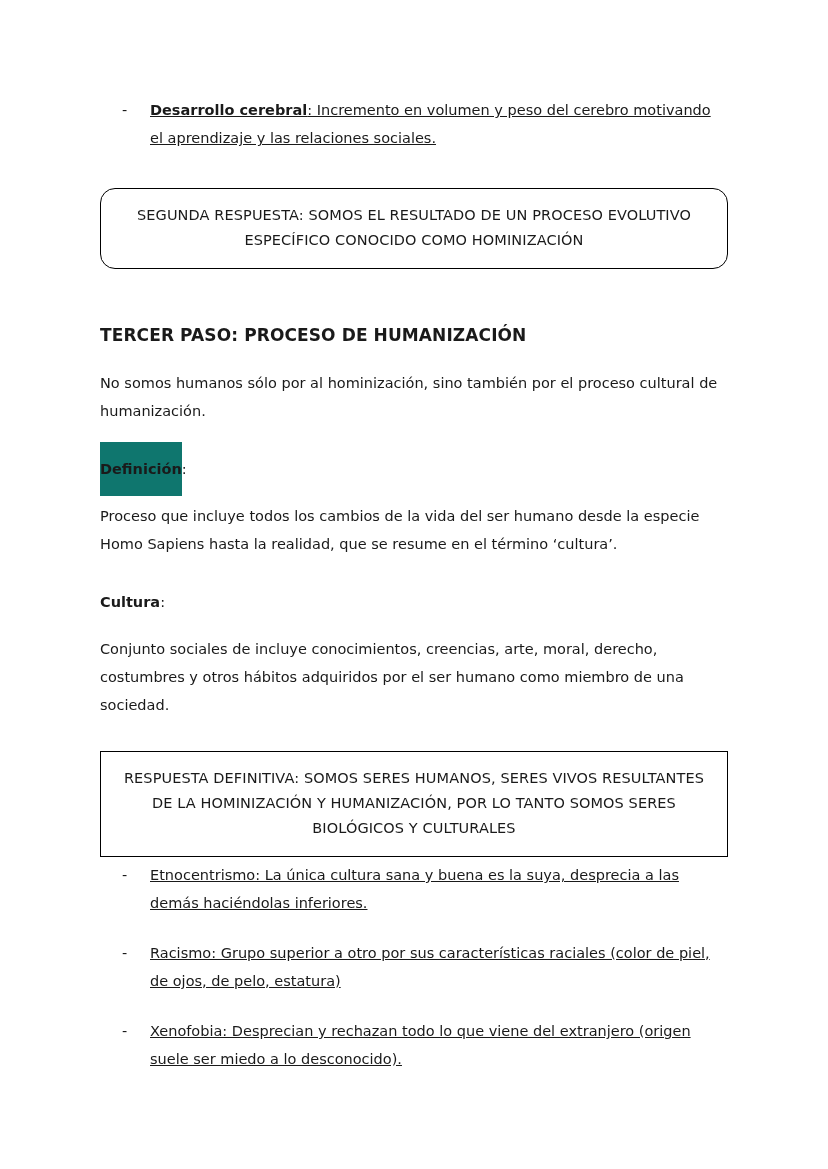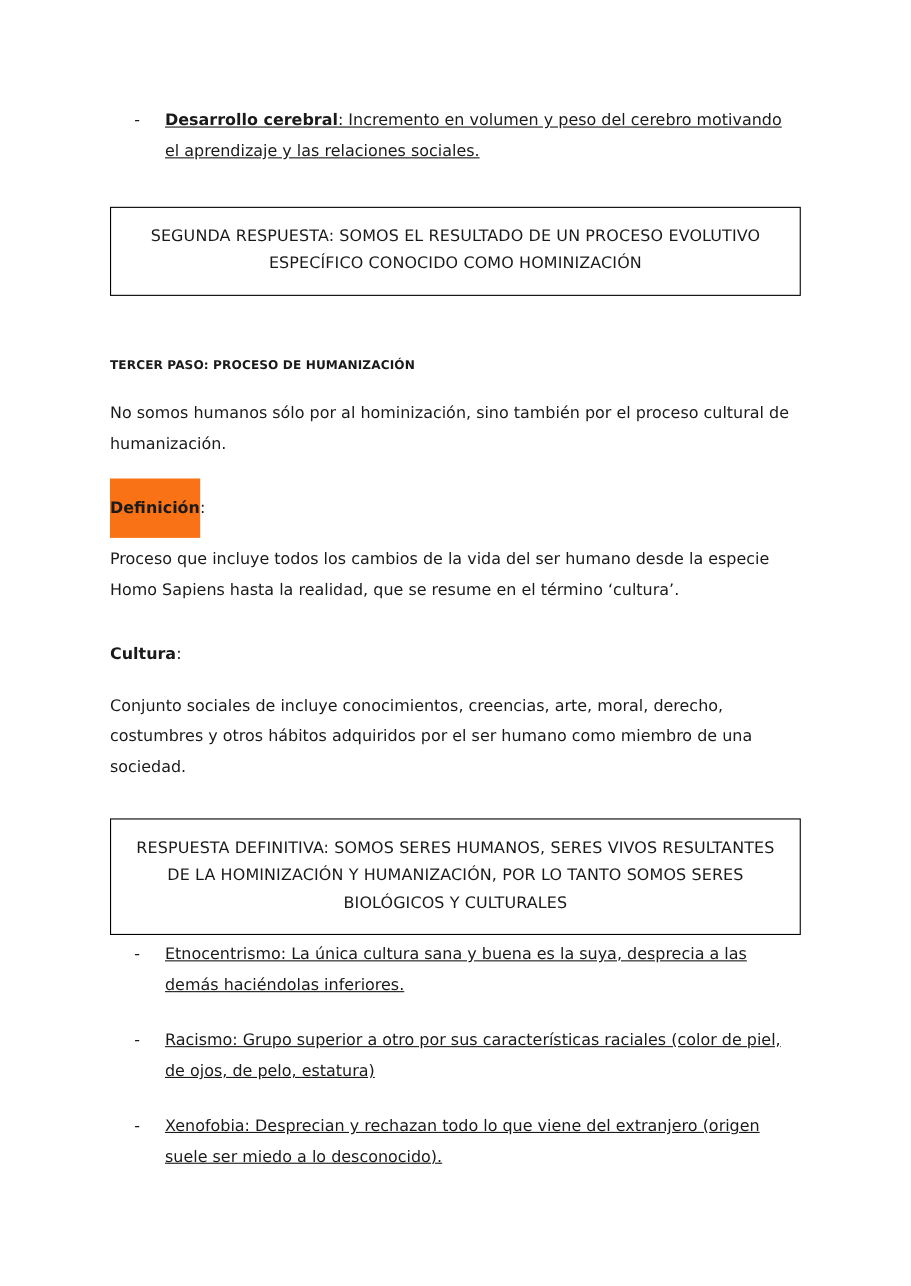--- a/index.html
+++ b/index.html
@@ -51,47 +51,47 @@
   
   .answer-box {
     border: 1.5px solid #000000;
     box-sizing: border-box;
     padding: 14px 18px 15px 18px;
     text-align: center;
     font-size: 14.5px;
     line-height: 25px;
     letter-spacing: 0.1px;
   }
-  .box-1 { margin-top: 36px; }
+  .box-1 { margin-top: 36px; border-radius: 15px; }
   .box-2 { margin-top: 32px; }
 
   
   .section-heading {
-    font-size: 11px;
+    font-size: 17px;
     font-weight: bold;
     margin-top: 56px;
     letter-spacing: 0.1px;
   }
   .para {
     font-size: 14.5px;
     line-height: 28px;
     margin-top: 24px;
   }
   .para-tight {
     font-size: 14.5px;
     line-height: 28px;
     margin-top: 19px;
   }
   .label-line {
     font-size: 14.5px;
     line-height: 28px;
     margin-top: 30px;
   }
   .hl {
-    background: #f97316;
+    background: #0f766e;
     font-weight: bold;
     padding: 19px 0;
   }
   .gap-big { margin-top: 72px; }
 
   .list-block { margin-top: 4px; }
 </style>
 </head>
 <body>
 

